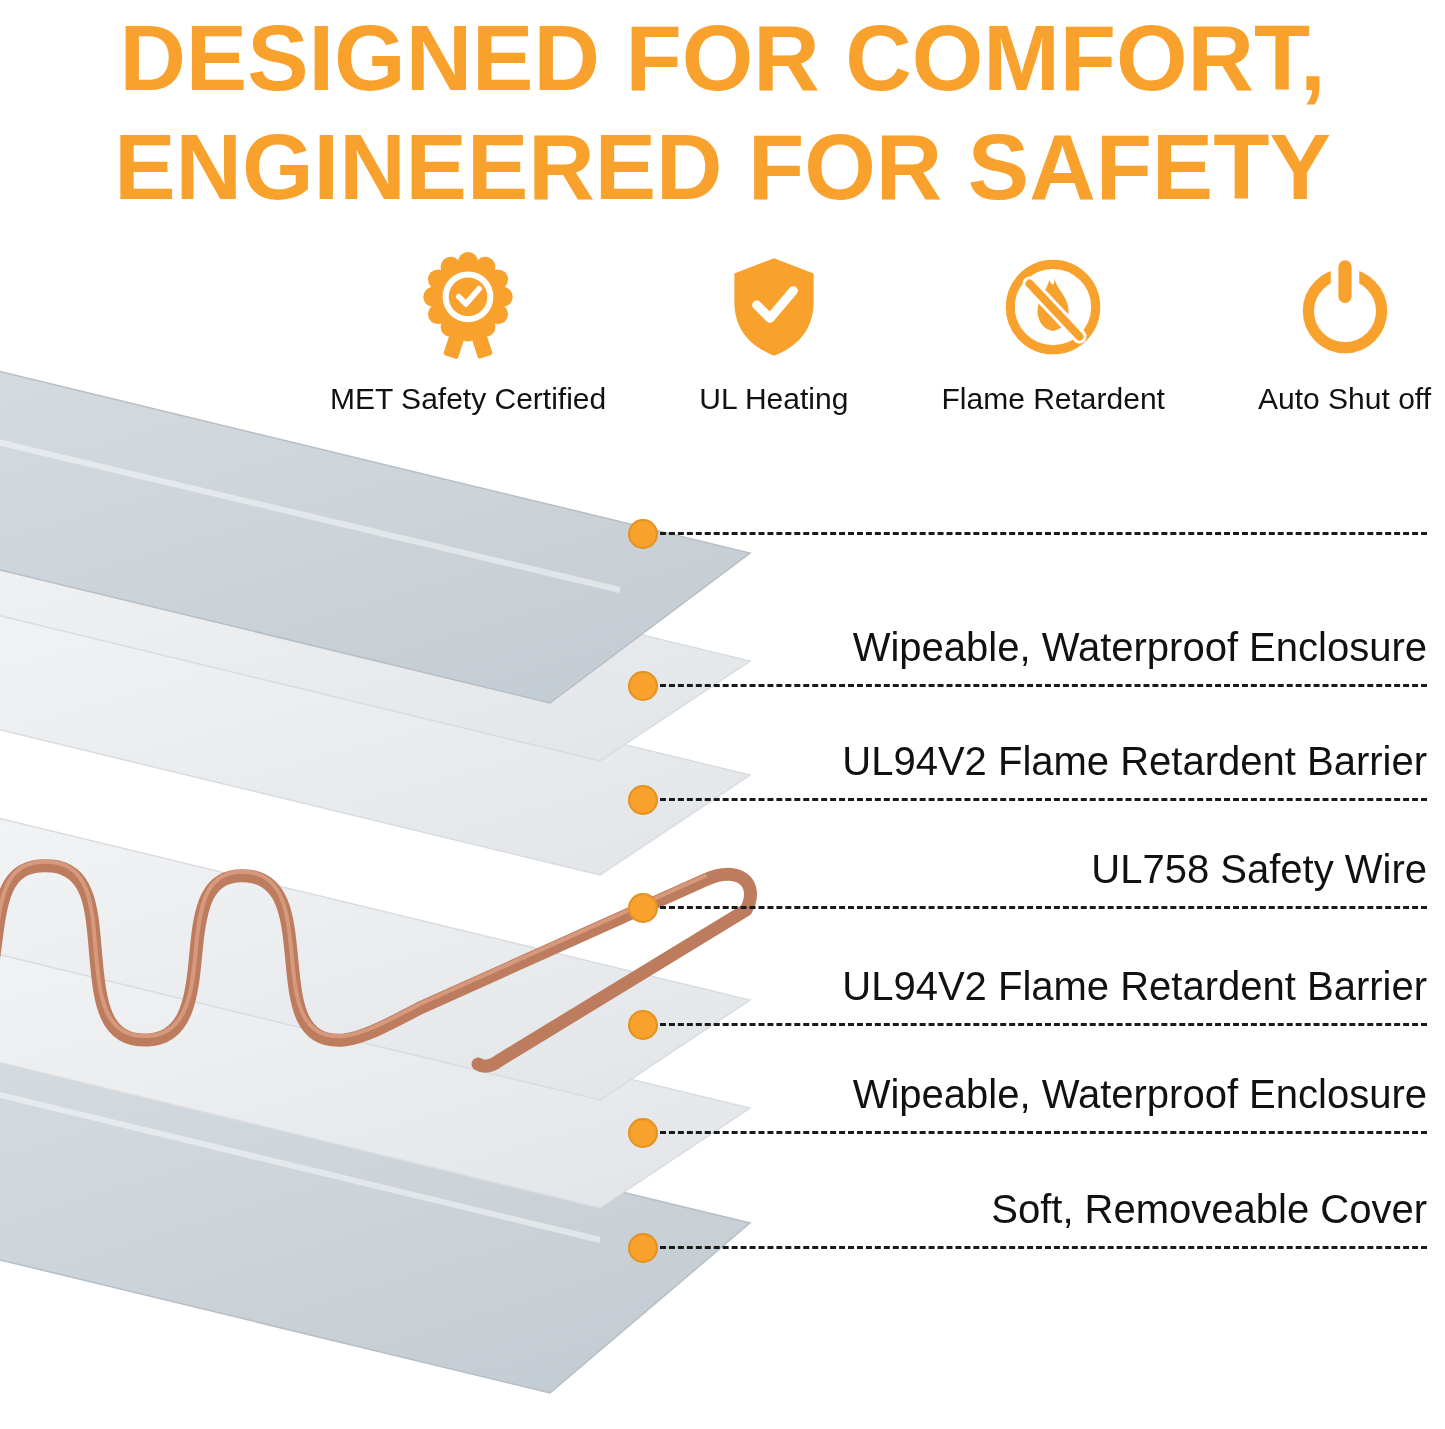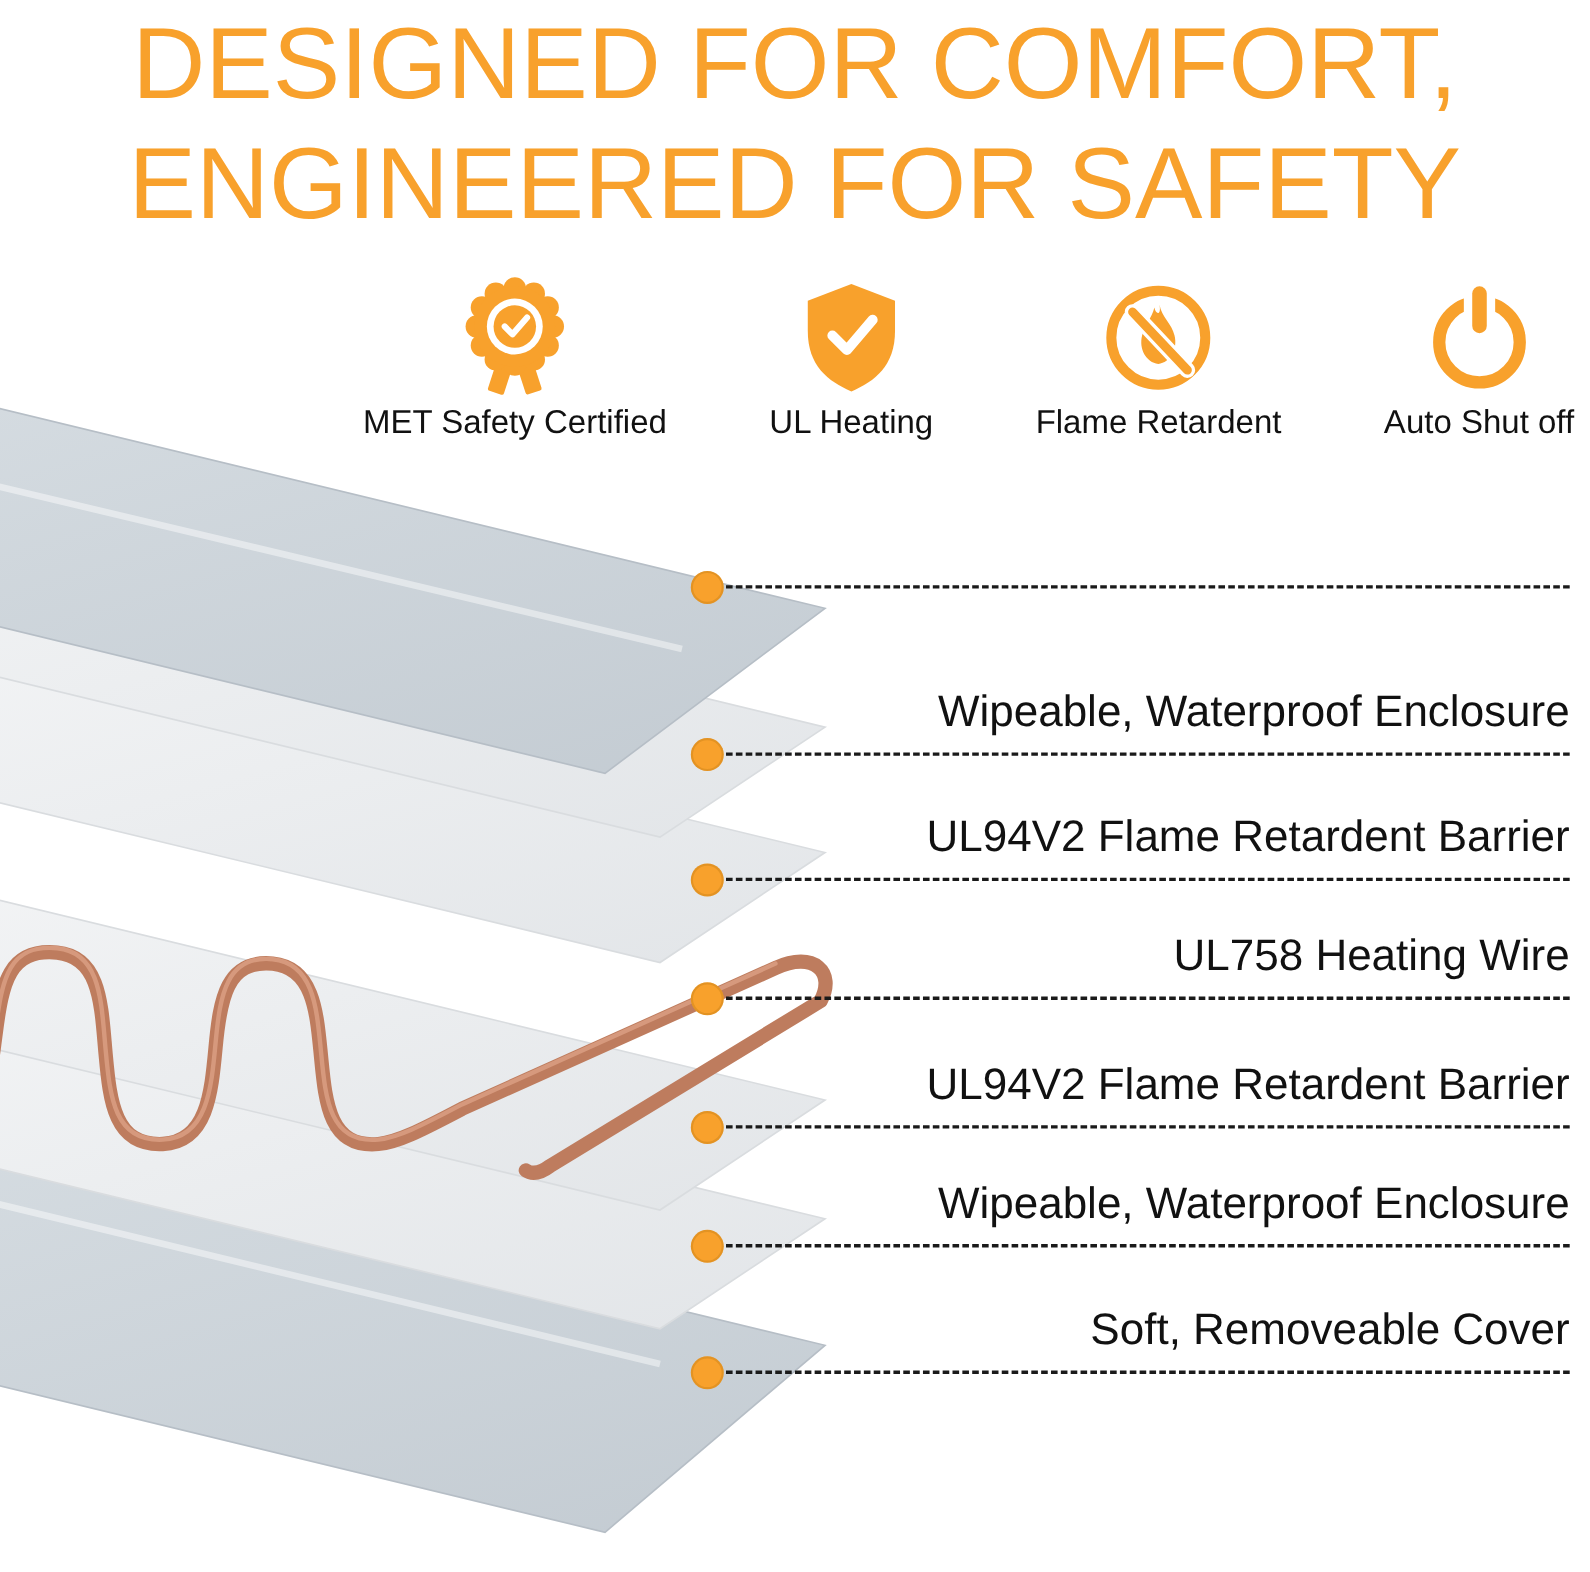--- a/index.html
+++ b/index.html
@@ -6,33 +6,33 @@
   body { background:#fff; font-family:"Liberation Sans","DejaVu Sans",sans-serif; }
   .page {
     position:relative; width:1445px; height:1429px;
     background:var(--background,#fff); overflow:hidden;
   }
 
   
   .headline {
     position:absolute; top:4px; left:0; right:0;
     text-align:center; color:var(--accent,#F8A12C);
-    font-weight:400; font-size:92px; line-height:1.18; letter-spacing:0;
+    font-weight:700; font-size:92px; line-height:1.18; letter-spacing:0;
   }
 
   
   .features {
     position:absolute; top:246px; left:330px; right:14px;
     display:flex; justify-content:space-between; align-items:flex-start;
     z-index:3;
   }
   .feature { display:flex; flex-direction:column; align-items:center; }
   .feature svg { width:122px; height:122px; display:block; }
   .feature-label {
-    font-size:30px; color:var(--text,#111);
+    margin-top:14px; font-size:30px; color:var(--text,#111);
     white-space:nowrap;
   }
   .icon .fill   { fill:var(--accent,#F8A12C); }
   .icon .stroke { stroke:var(--accent,#F8A12C); fill:none; }
   .icon .wfill  { fill:#fff; }
   .icon .wstroke{ stroke:#fff; fill:none; }
 
   
   .layers-art { position:absolute; inset:0; z-index:1; }
   .wire-main  { stroke:var(--wire,#BE7C5E); fill:none; }
@@ -197,21 +197,21 @@
 
   <div class="callout" style="top:739px">
     <div class="callout-label">UL94V2 Flame Retardent Barrier</div>
     <div class="callout-line">
       <span class="callout-dot"></span>
       <span class="callout-dash"></span>
     </div>
   </div>
 
   <div class="callout" style="top:847px">
-    <div class="callout-label">UL758 Heating Wire</div>
+    <div class="callout-label">UL758 Safety Wire</div>
     <div class="callout-line">
       <span class="callout-dot"></span>
       <span class="callout-dash"></span>
     </div>
   </div>
 
   <div class="callout" style="top:964px">
     <div class="callout-label">UL94V2 Flame Retardent Barrier</div>
     <div class="callout-line">
       <span class="callout-dot"></span>

